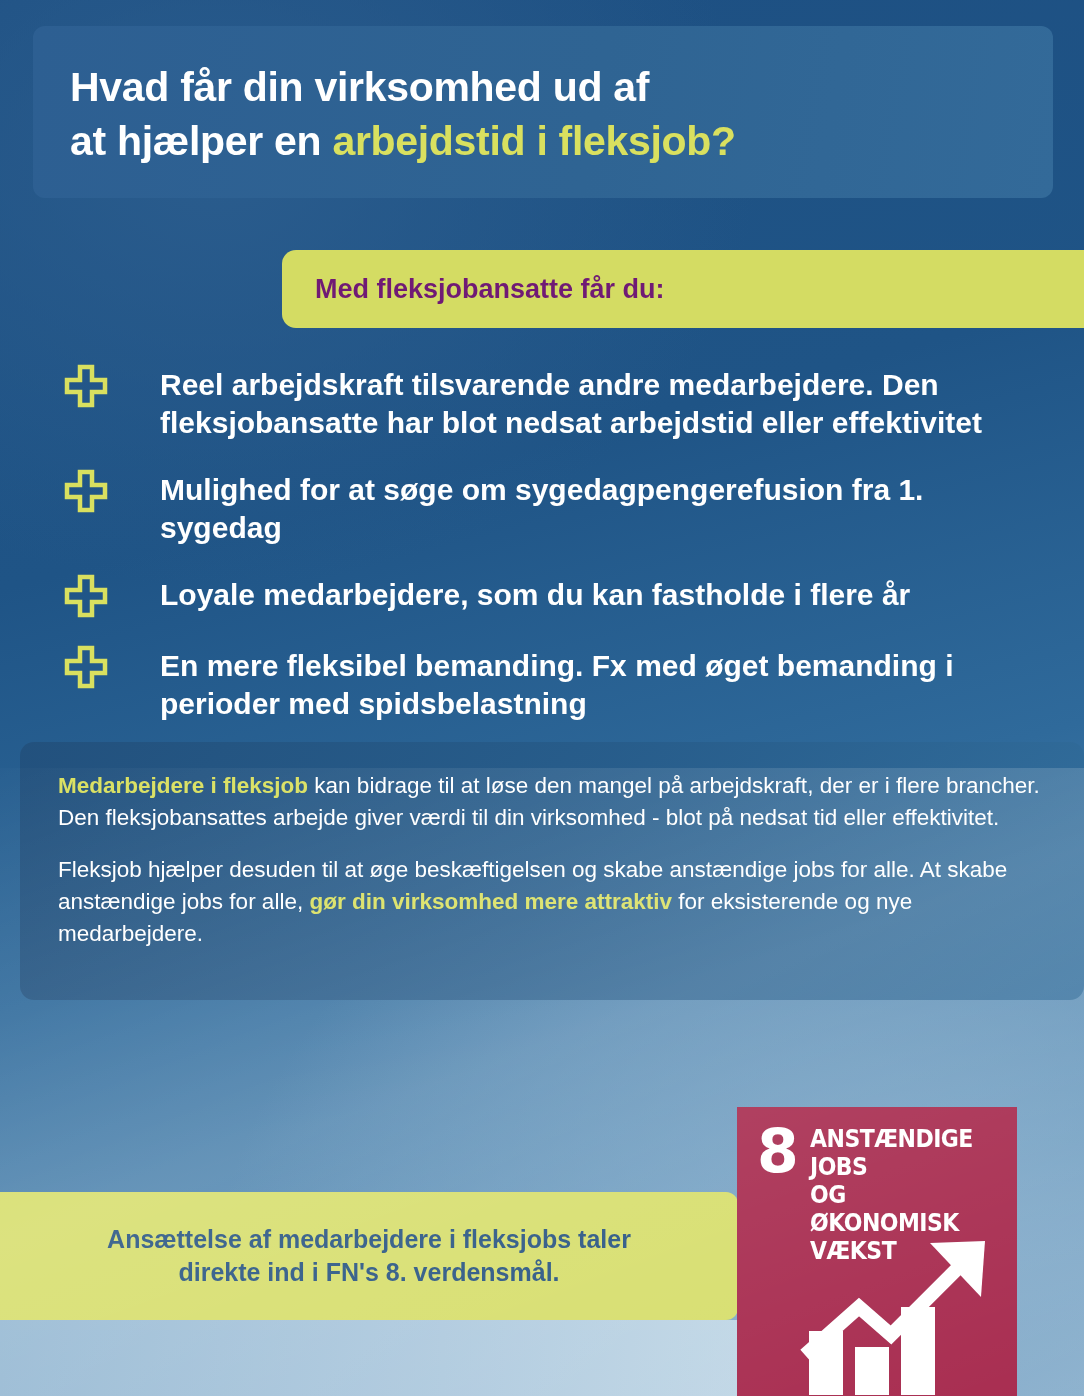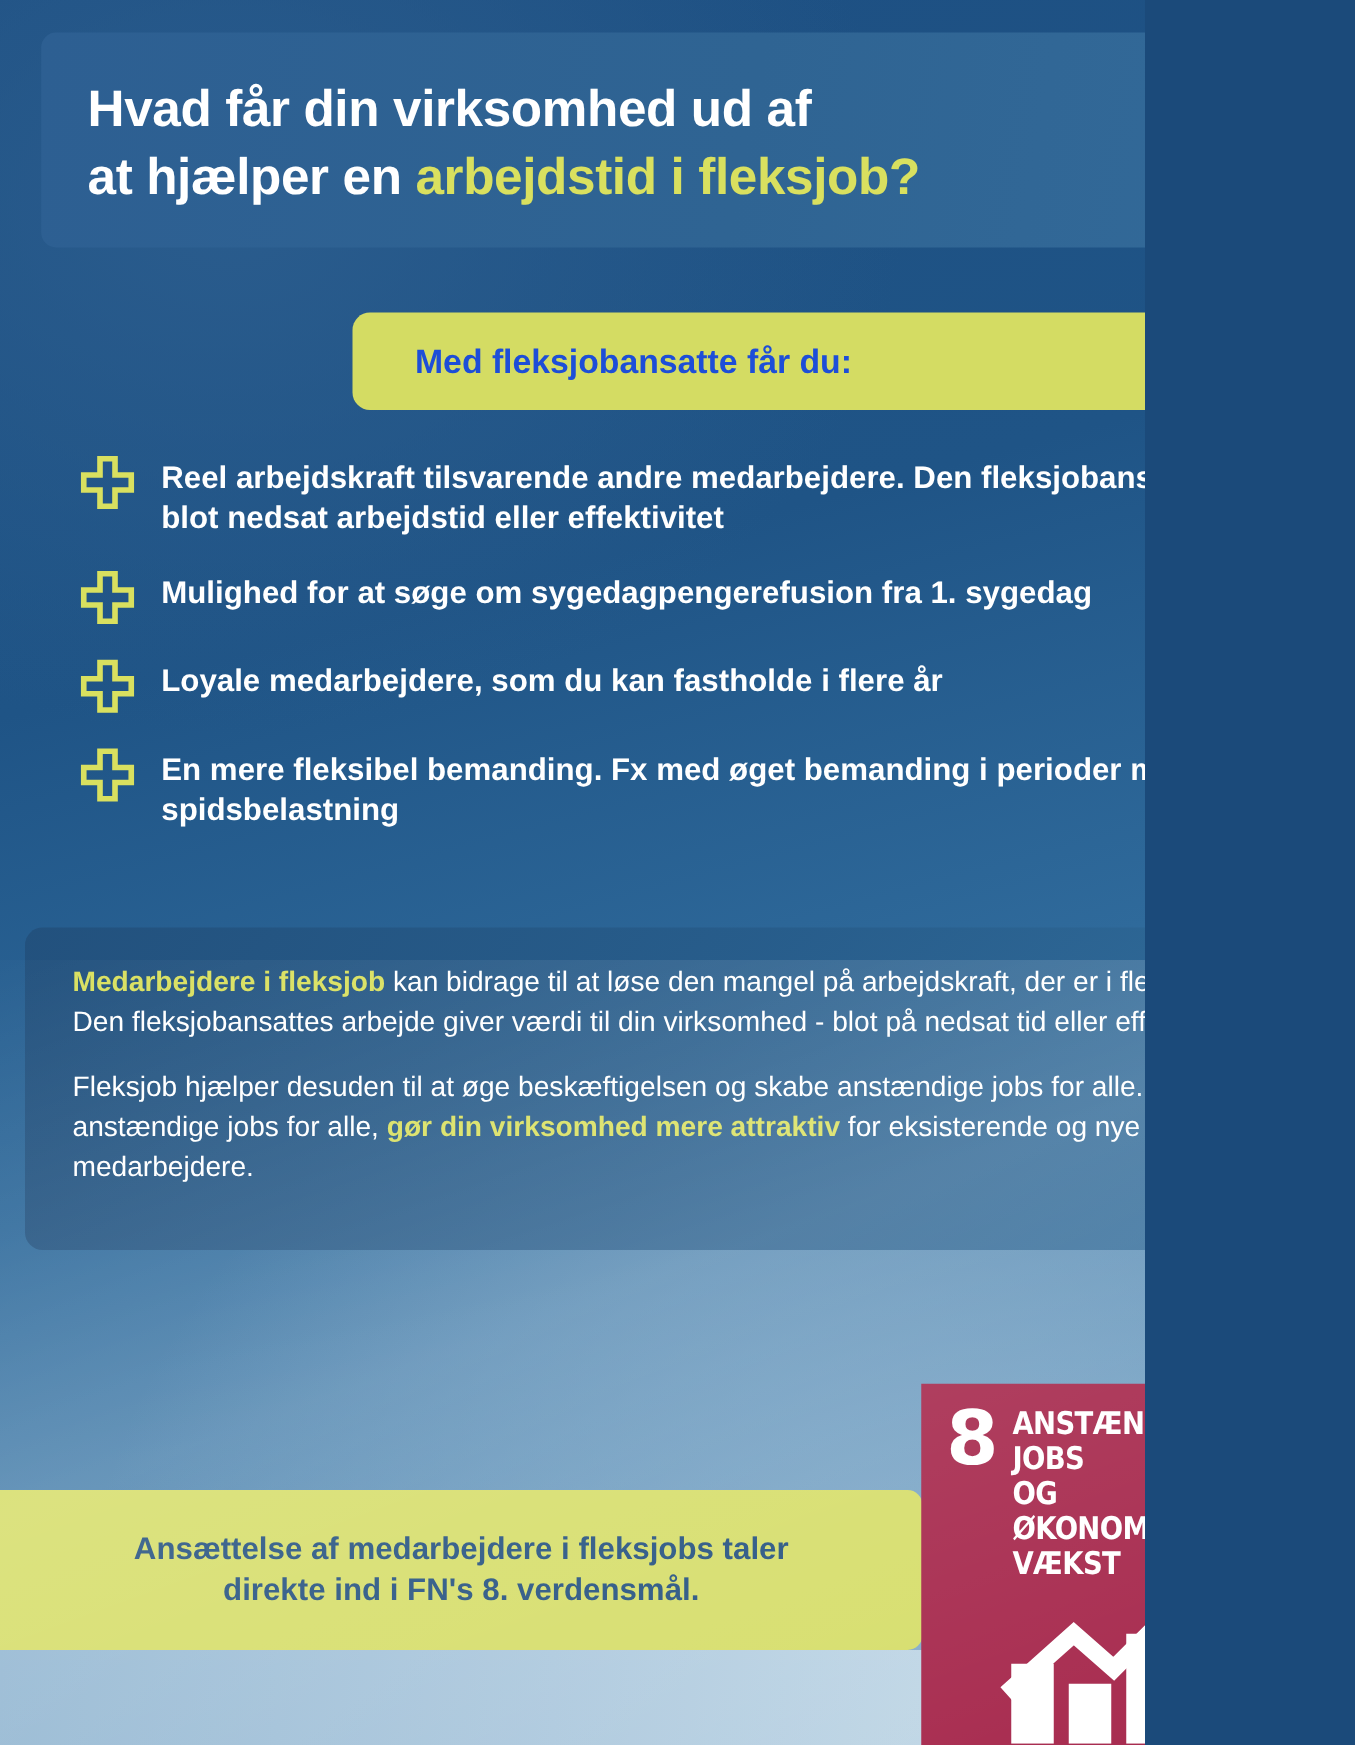--- a/index.html
+++ b/index.html
@@ -8,21 +8,21 @@
   }
   body {
     width: 1084px;
     height: 1396px;
     font-family: "Liberation Sans", sans-serif;
     background: #1b4a7a;
     overflow: hidden;
   }
   .poster {
     position: relative;
-    width: 916px;
+    width: 1084px;
     height: 1396px;
     background:
       radial-gradient(ellipse 900px 700px at 20% 12%, #2a5c8d 0%, rgba(42,92,141,0) 60%),
       radial-gradient(ellipse 1100px 900px at 85% 95%, #7fa8c8 0%, rgba(127,168,200,0) 65%),
       linear-gradient(165deg, #1d4f82 0%, #1f5486 35%, #2f6a9b 60%, #5a90b8 85%, #9dbdd4 100%);
     overflow: hidden;
   }
   
   .poster::after {
     content: "";
@@ -68,22 +68,22 @@
     top: 250px;
     width: 802px;
     height: 78px;
     background: #d4dc63;
     border-top-left-radius: 14px;
     border-bottom-left-radius: 14px;
     display: flex;
     align-items: center;
   }
   .subbanner-text {
-    margin-left: 50px;
-    color: #1d4ed8;
+    margin-left: 33px;
+    color: #701a75;
     font-size: 27px;
     font-weight: bold;
   }
 
   
   .bullets {
     position: absolute;
     left: 63px;
     top: 360px;
     width: 990px;
@@ -95,24 +95,25 @@
   }
   .plus-icon {
     flex: 0 0 auto;
     width: 46px;
     height: 46px;
     margin-top: 3px;
     margin-right: 20px;
   }
   .bullet-text {
     color: #ffffff;
-    font-size: 25px;
+    font-size: 30px;
     font-weight: bold;
     line-height: 1.28;
     padding-top: 6px;
+    margin-left: 31px;
   }
 
   
   .body-panel {
     position: absolute;
     left: 20px;
     top: 742px;
     width: 1064px;
     min-height: 258px;
     background: linear-gradient(120deg, rgba(34,80,124,0.92) 0%, rgba(39,92,138,0.90) 50%, rgba(50,110,156,0.88) 100%);

